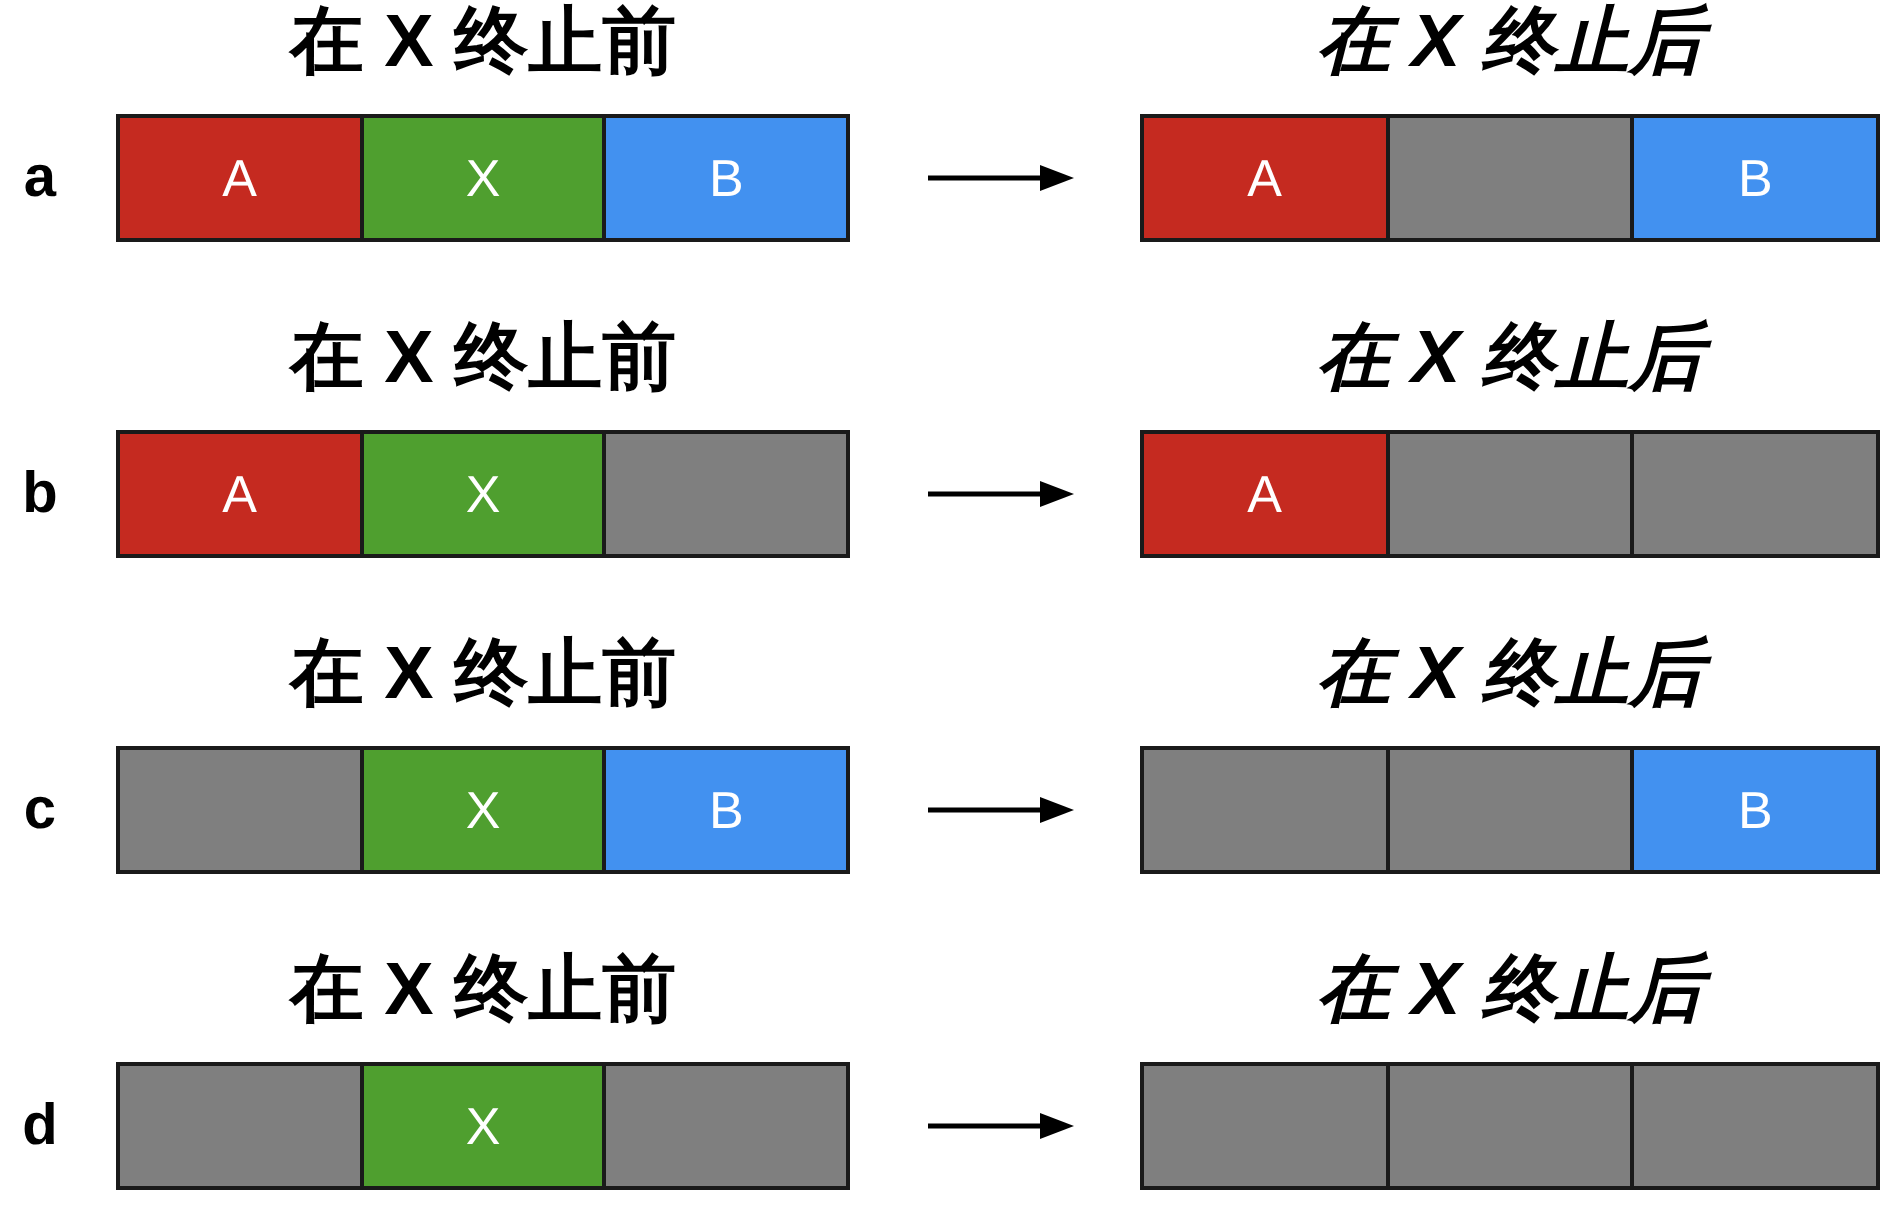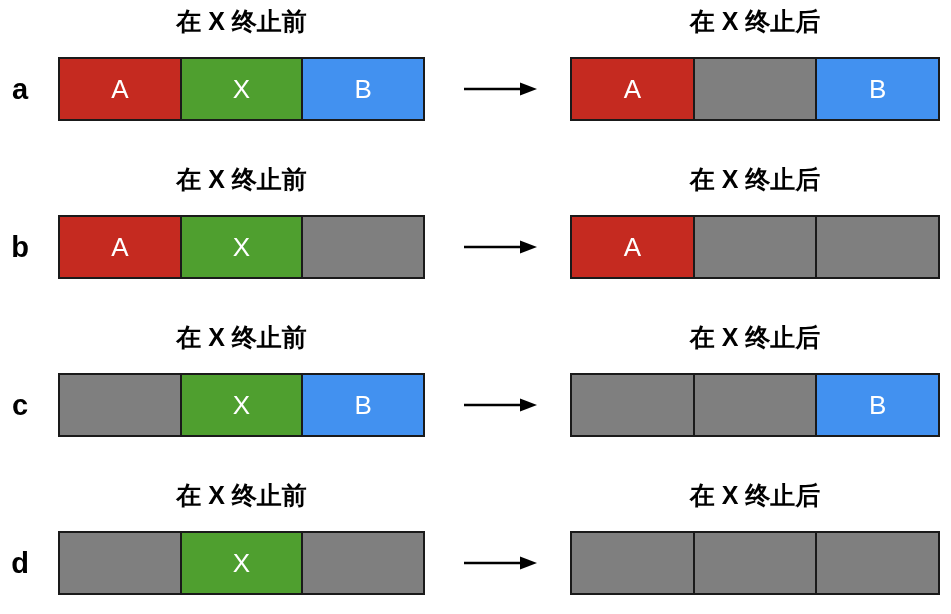--- a/index.html
+++ b/index.html
@@ -20,27 +20,27 @@
   .row-section:last-child { margin-bottom: 0; }
 
   .header-row {
     display: flex;
     height: 34px;
     line-height: 34px;
     margin-bottom: 19px;
   }
   .hdr {
     font-weight: bold;
-    font-size: 25px;
+    font-size: 37px;
     color: #000000;
     text-align: center;
     white-space: nowrap;
   }
   .hdr.before { margin-left: 58px; width: 367px; }
-  .hdr.after  { margin-left: 145px; width: 370px; }
+  .hdr.after  { margin-left: 145px; width: 370px; font-style: italic; }
 
   .bar-row {
     display: flex;
     align-items: center;
     height: 64px;
   }
   .row-label {
     width: 40px;
     text-align: center;
     font-weight: bold;

